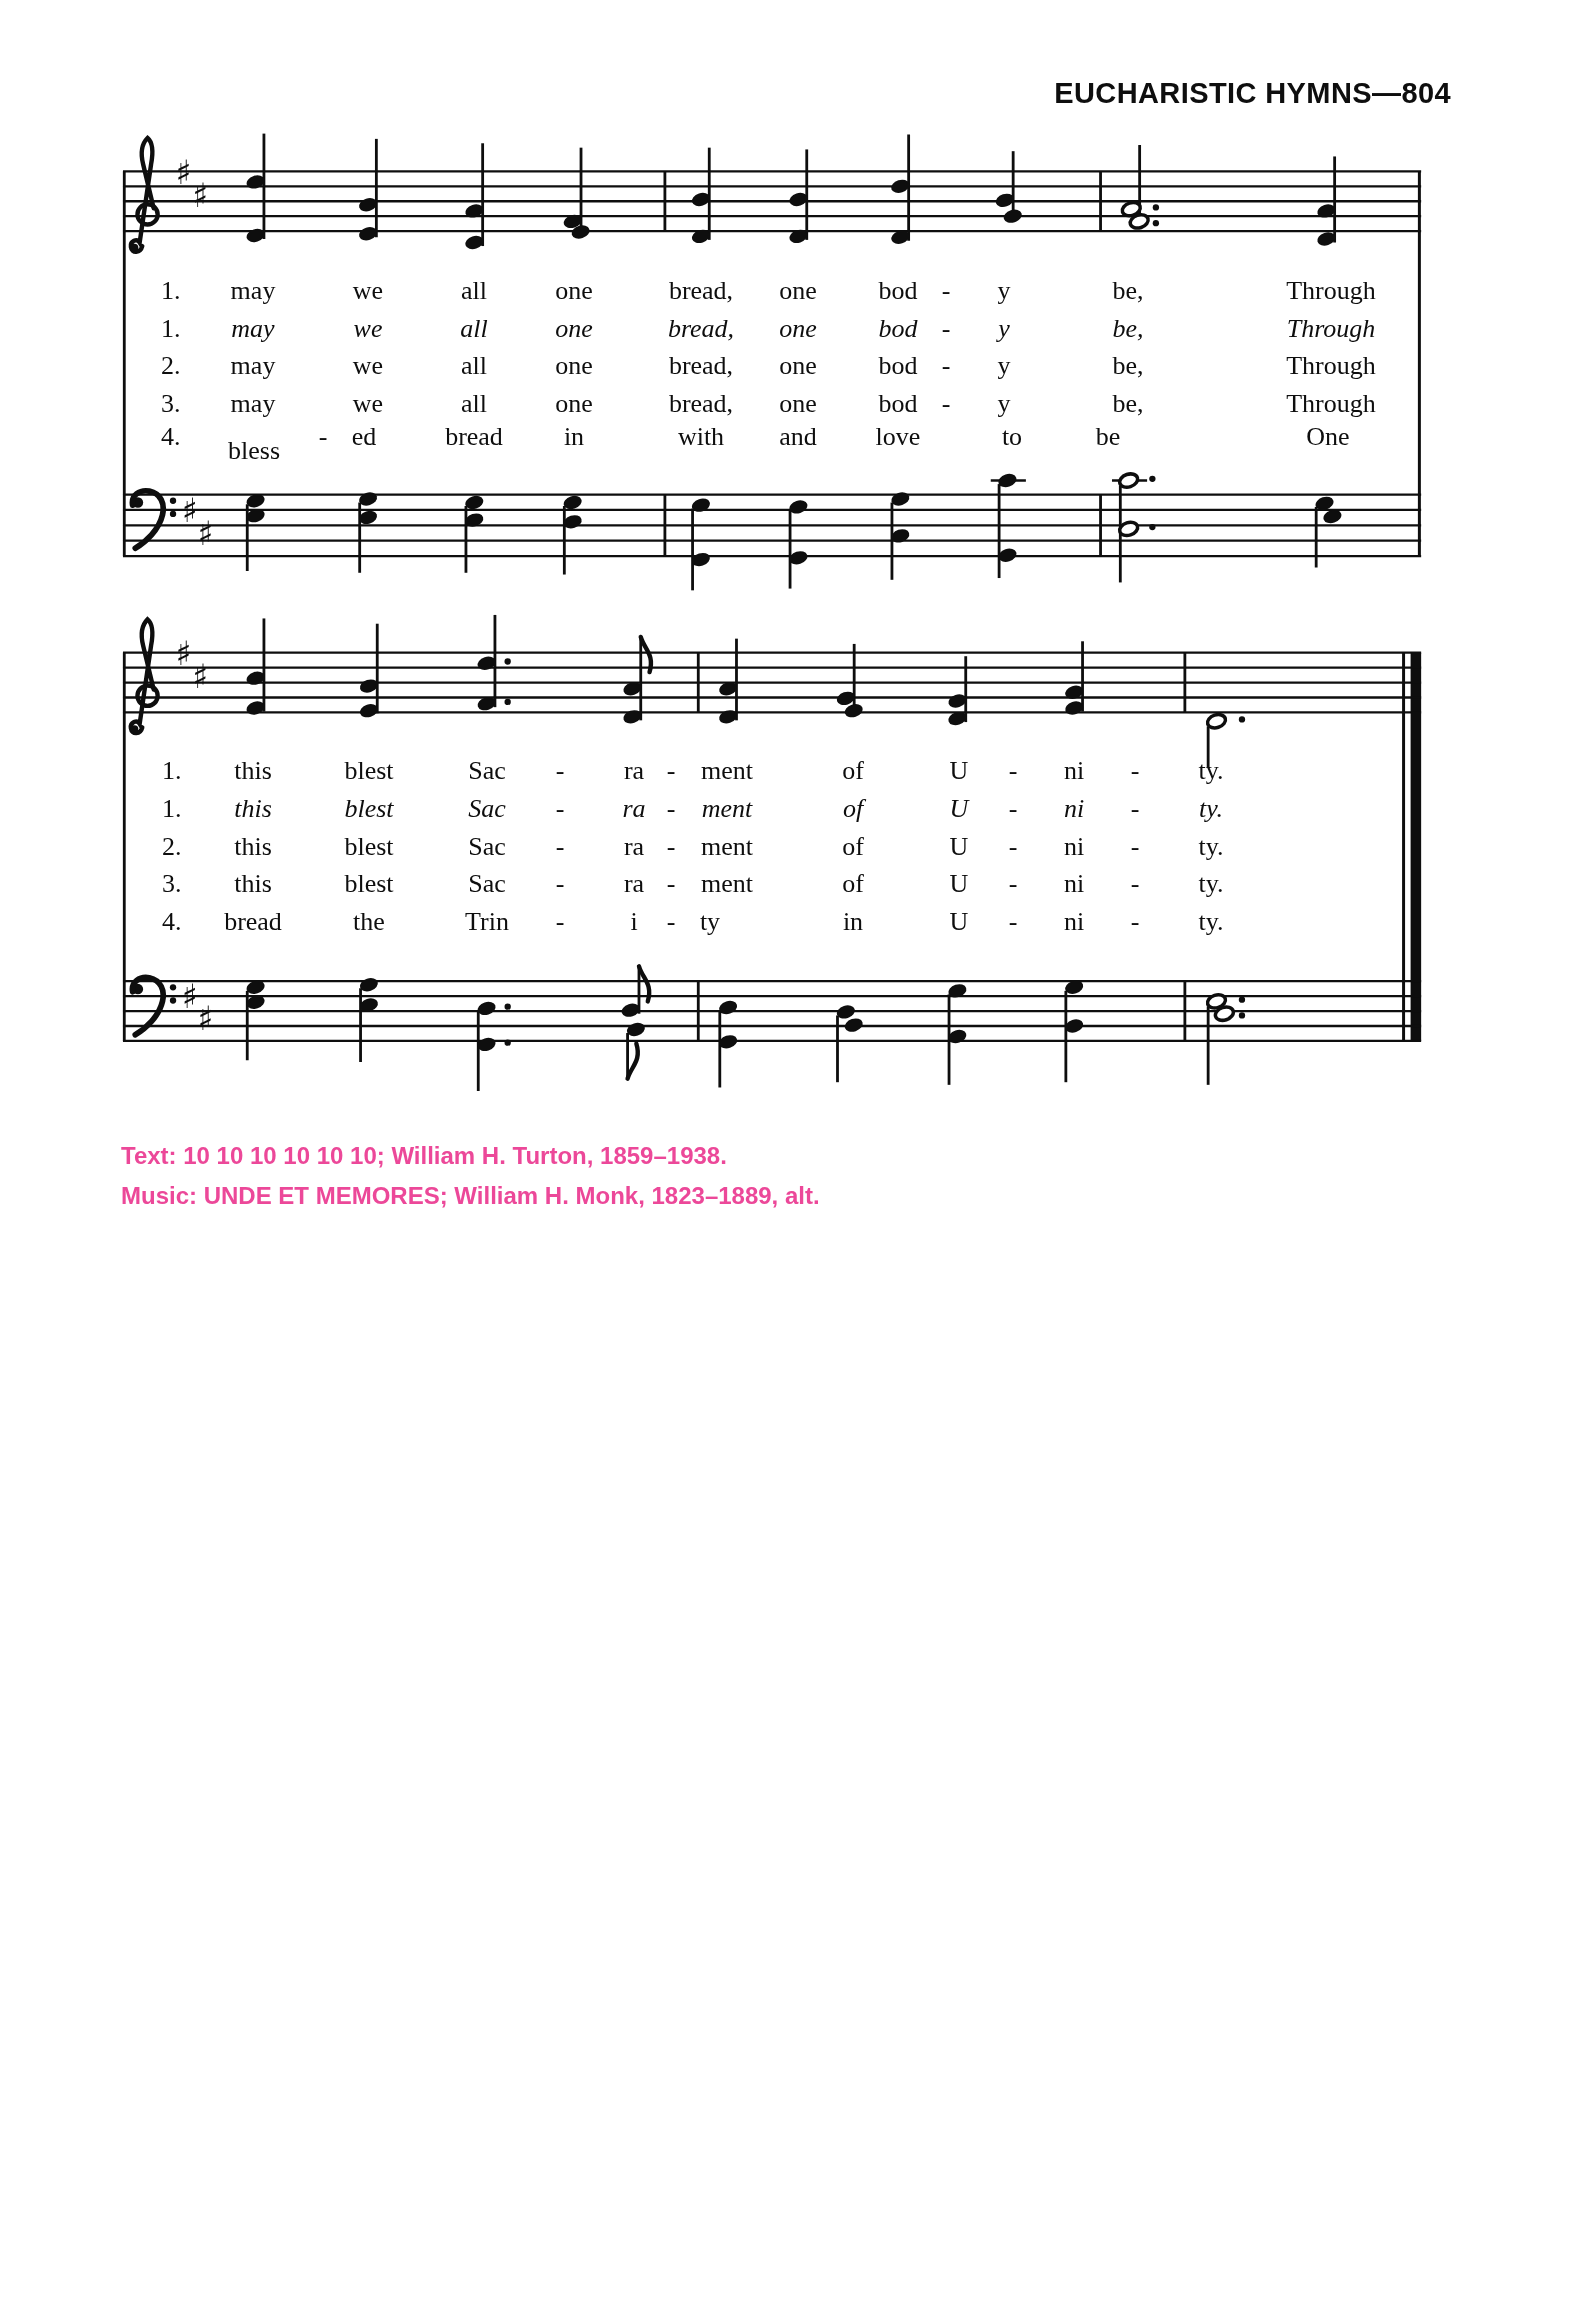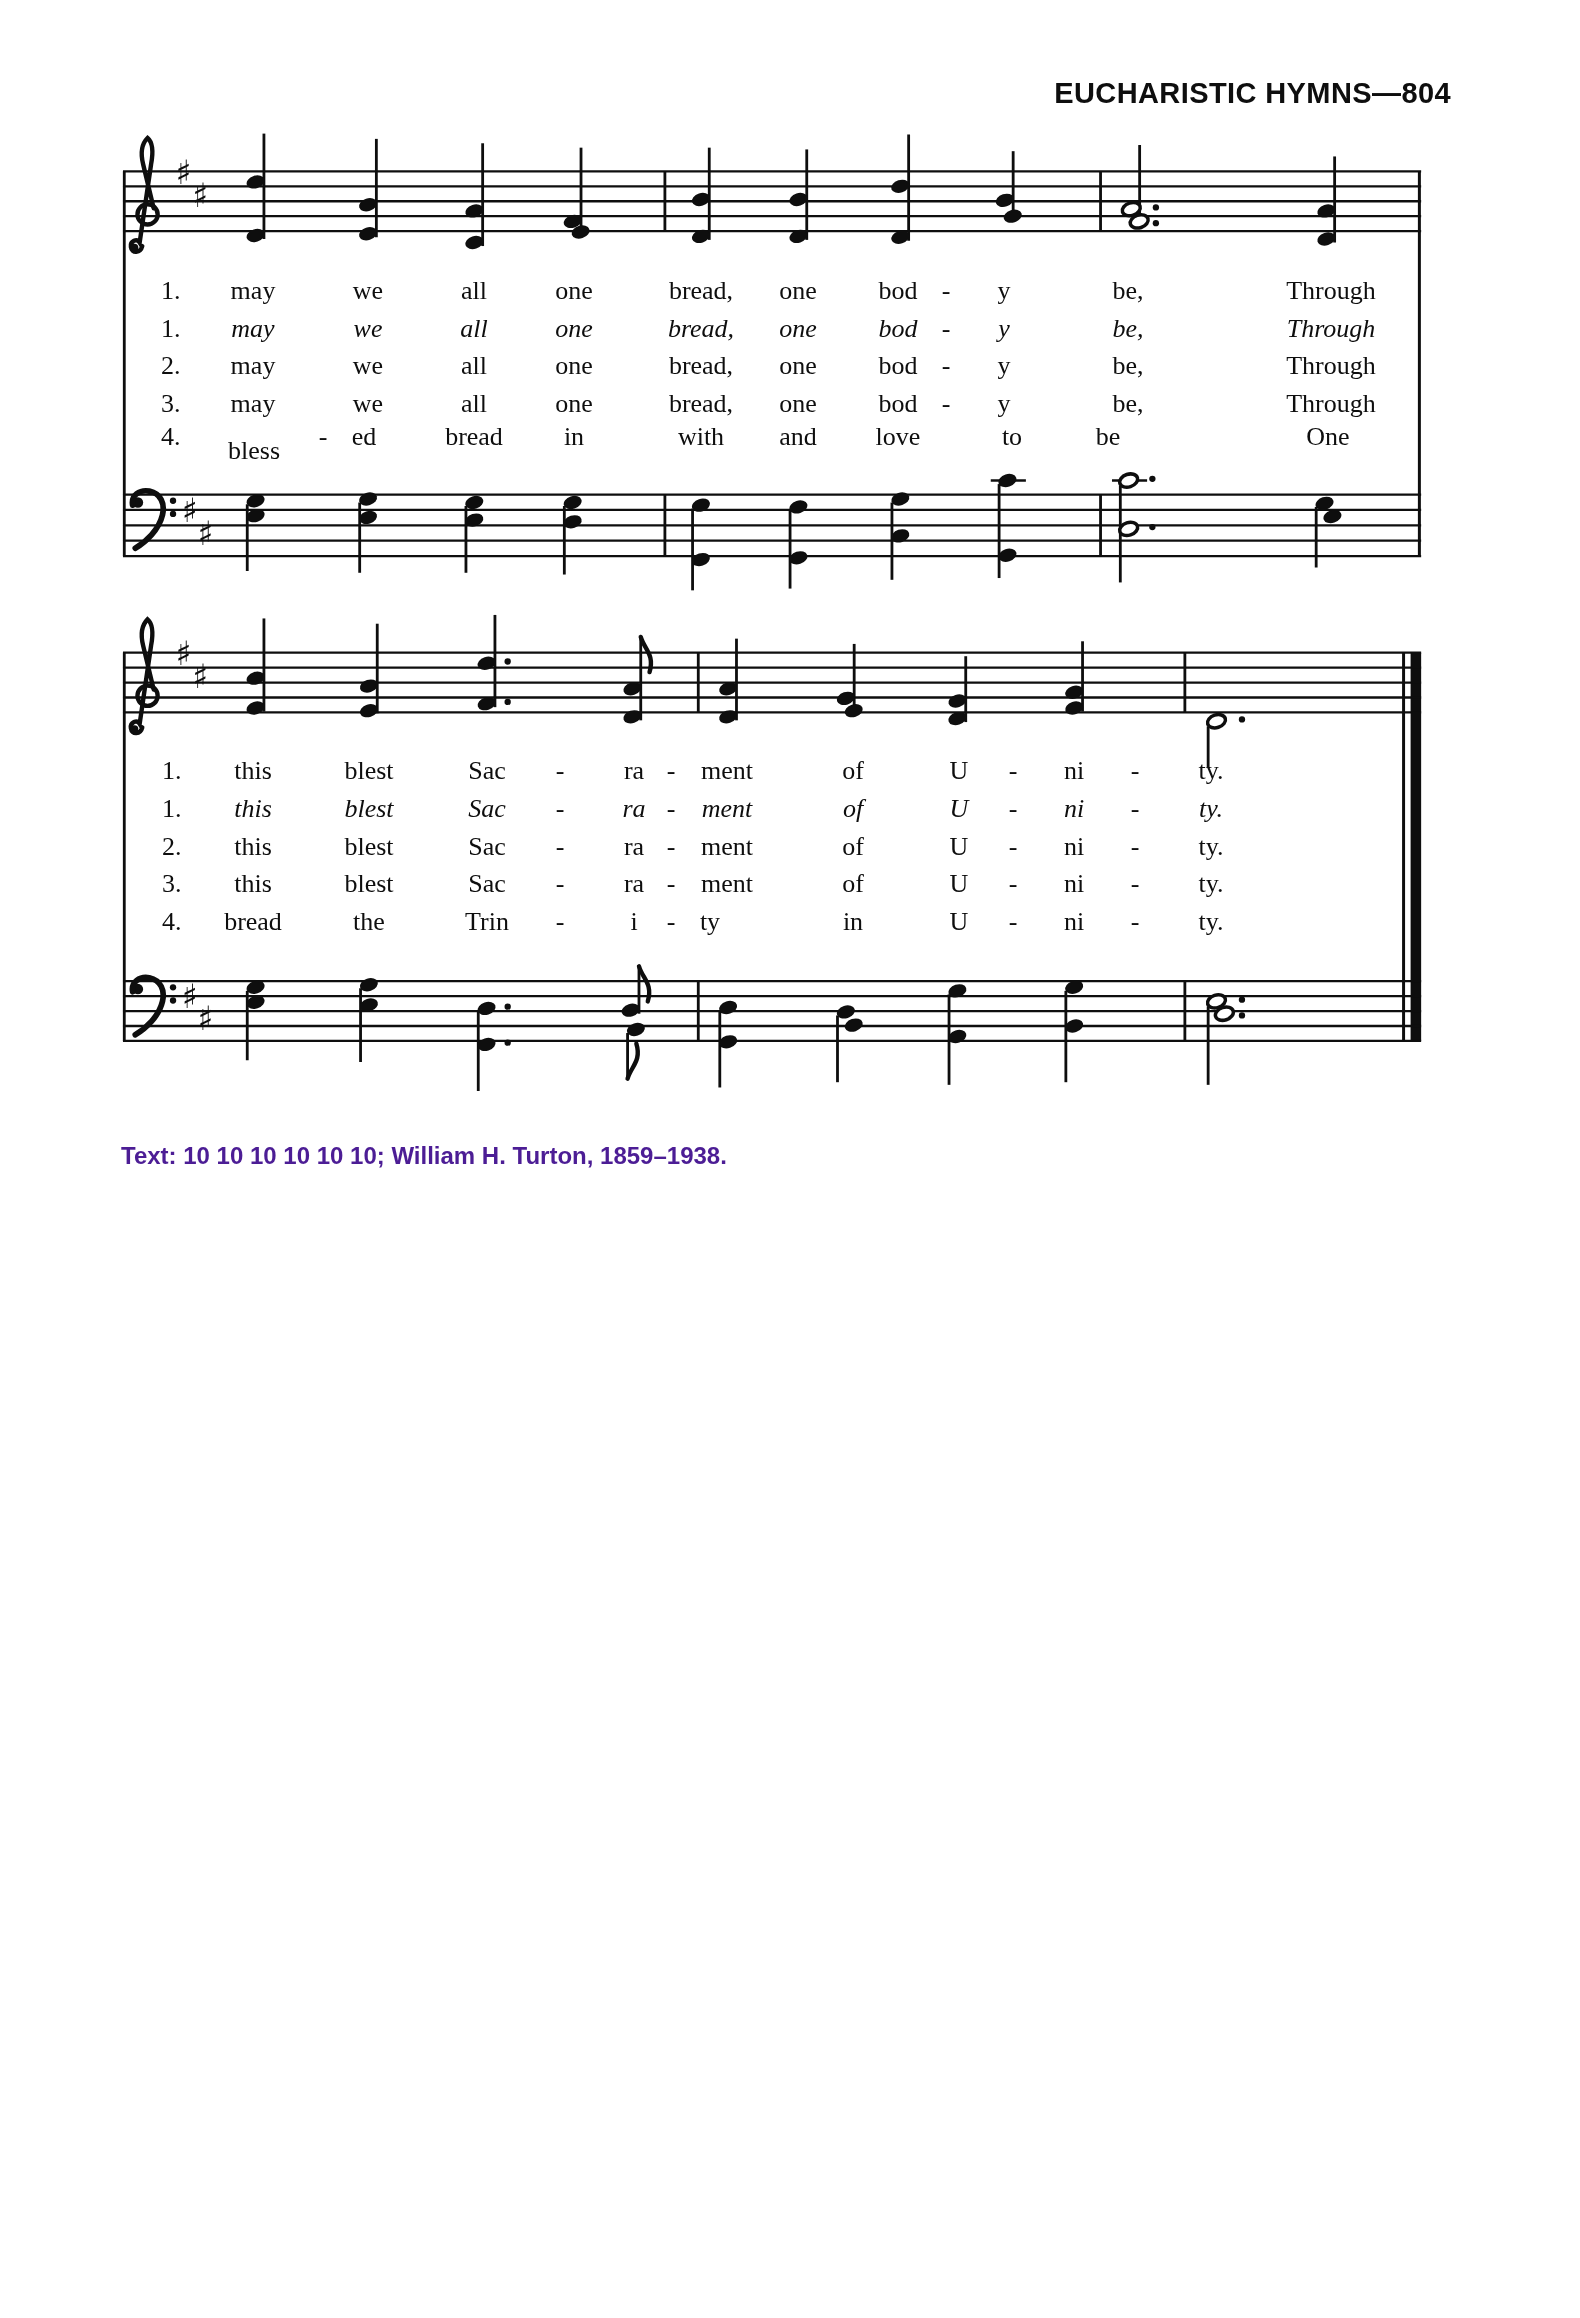--- a/index.html
+++ b/index.html
@@ -8,21 +8,21 @@
   .header-title{position:absolute;top:77px;right:130px;
         font-family:"Liberation Sans", sans-serif;font-weight:700;font-size:29px;
         letter-spacing:0.4px;color:#0e0e0e;white-space:nowrap;}
   #notation{position:absolute;left:0;top:0;}
   .lyric-line{position:absolute;left:0;width:1581px;height:35px;font-size:26px;color:#0e0e0e;}
   .lyric-line.italic .syl{font-style:italic;}
   .lyric-num{position:absolute;left:161px;font-style:normal;}
   .syl{position:absolute;transform:translateX(-50%);white-space:nowrap;}
   .footer{position:absolute;left:121px;top:1136px;
         font-family:"Liberation Sans", sans-serif;font-weight:600;font-size:24px;
-        color:#4c1d95;line-height:40px;}
+        color:#ec4899;line-height:40px;}
 </style>
 </head>
 <body>
 
 <div class="page">
   <div class="header-title">EUCHARISTIC HYMNS—804</div>
 
   <svg id="notation" width="1581" height="2319" viewBox="0 0 1800 2640" xmlns="http://www.w3.org/2000/svg">
       <g>
         <line x1="141.5" y1="195" x2="141.5" y2="633" stroke="#0e0e0e" stroke-width="3.2"></line>
@@ -469,15 +469,16 @@
         <span class="syl" style="left: 959px;">U</span>
         <span class="syl" style="left: 1013px;">-</span>
         <span class="syl" style="left: 1074px;">ni</span>
         <span class="syl" style="left: 1135px;">-</span>
         <span class="syl" style="left: 1211px;">ty.</span>
       </div>
     </div>
 
   <div class="footer">
     <div>Text: 10 10 10 10 10 10; William H. Turton, 1859–1938.</div>
+    <div>Music: UNDE ET MEMORES; William H. Monk, 1823–1889, alt.</div>
   </div>
 </div>
 
 
 </body></html>

